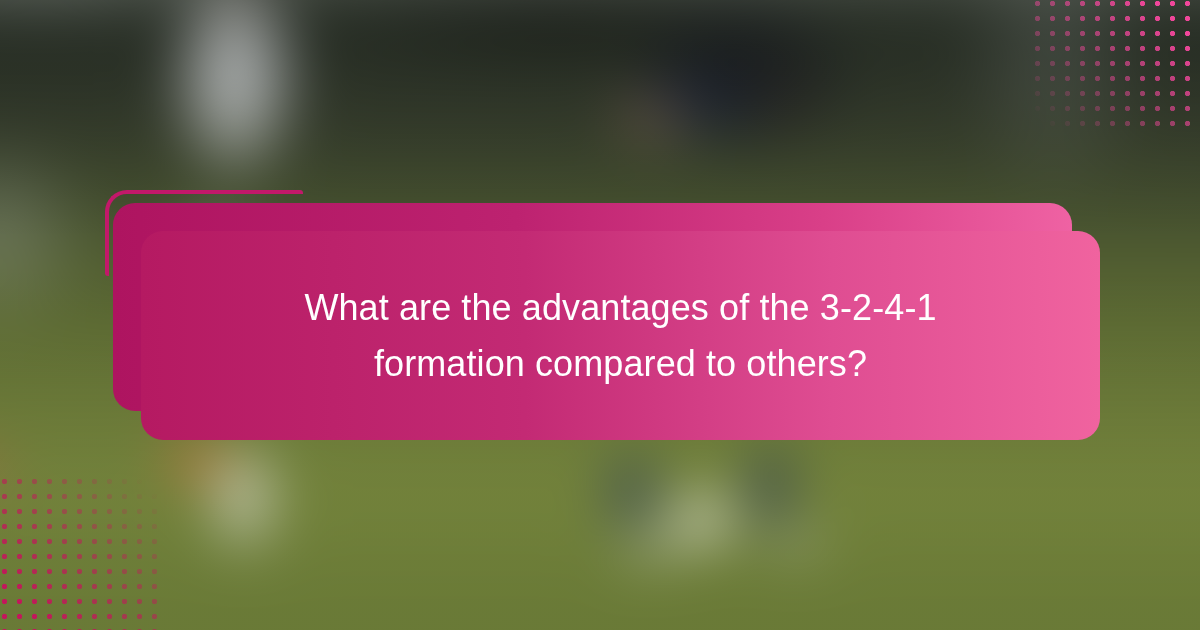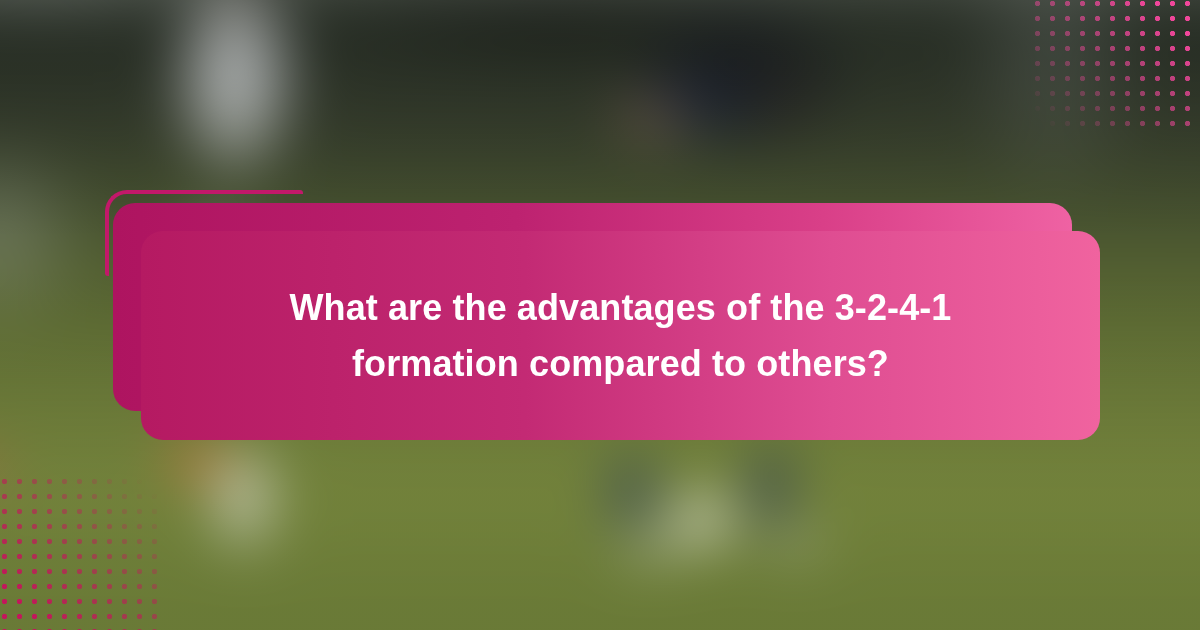--- a/index.html
+++ b/index.html
@@ -128,21 +128,21 @@
     align-items:center;
     justify-content:center;
   }
 
   .card-title {
     width:700px;
     text-align:center;
     color:#ffffff;
     font-size:36px;
     line-height:56px;
-    font-weight:700;
+    font-weight:400;
     letter-spacing:.1px;
     white-space:pre-line;
     text-rendering:optimizeLegibility;
   }
 </style>
 </head>
 <body>
 
 <div id="stage">
 

